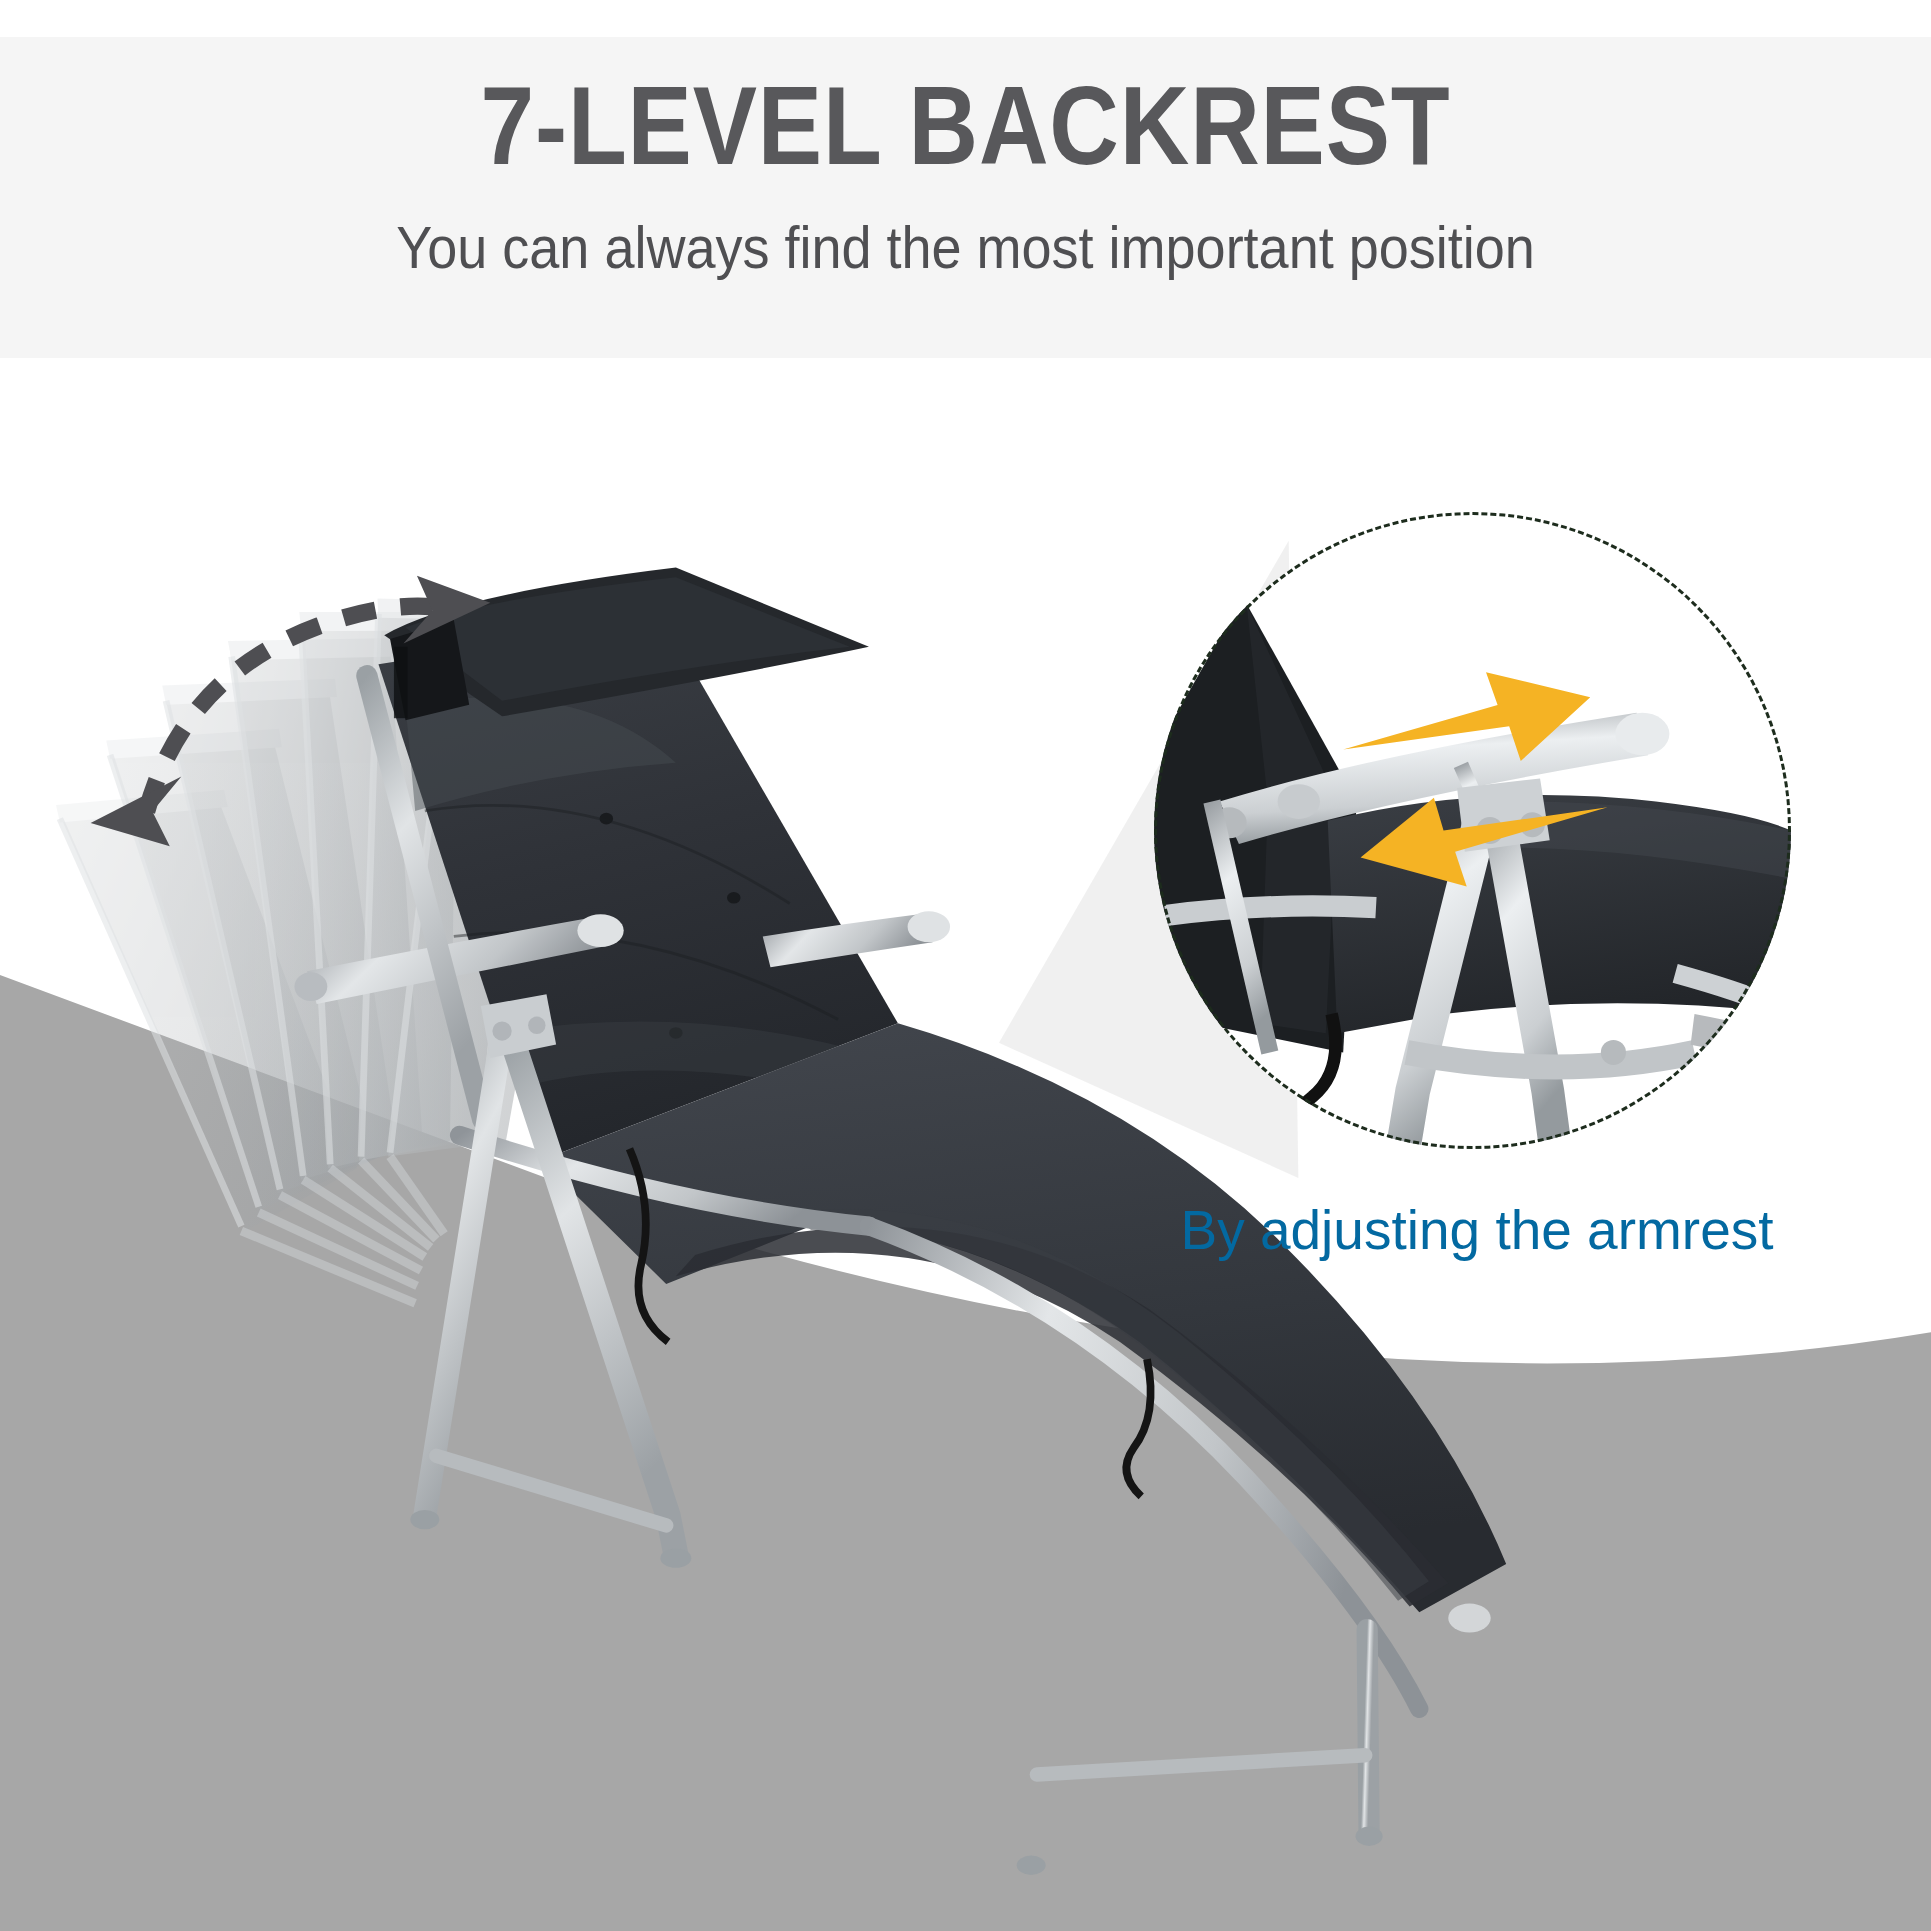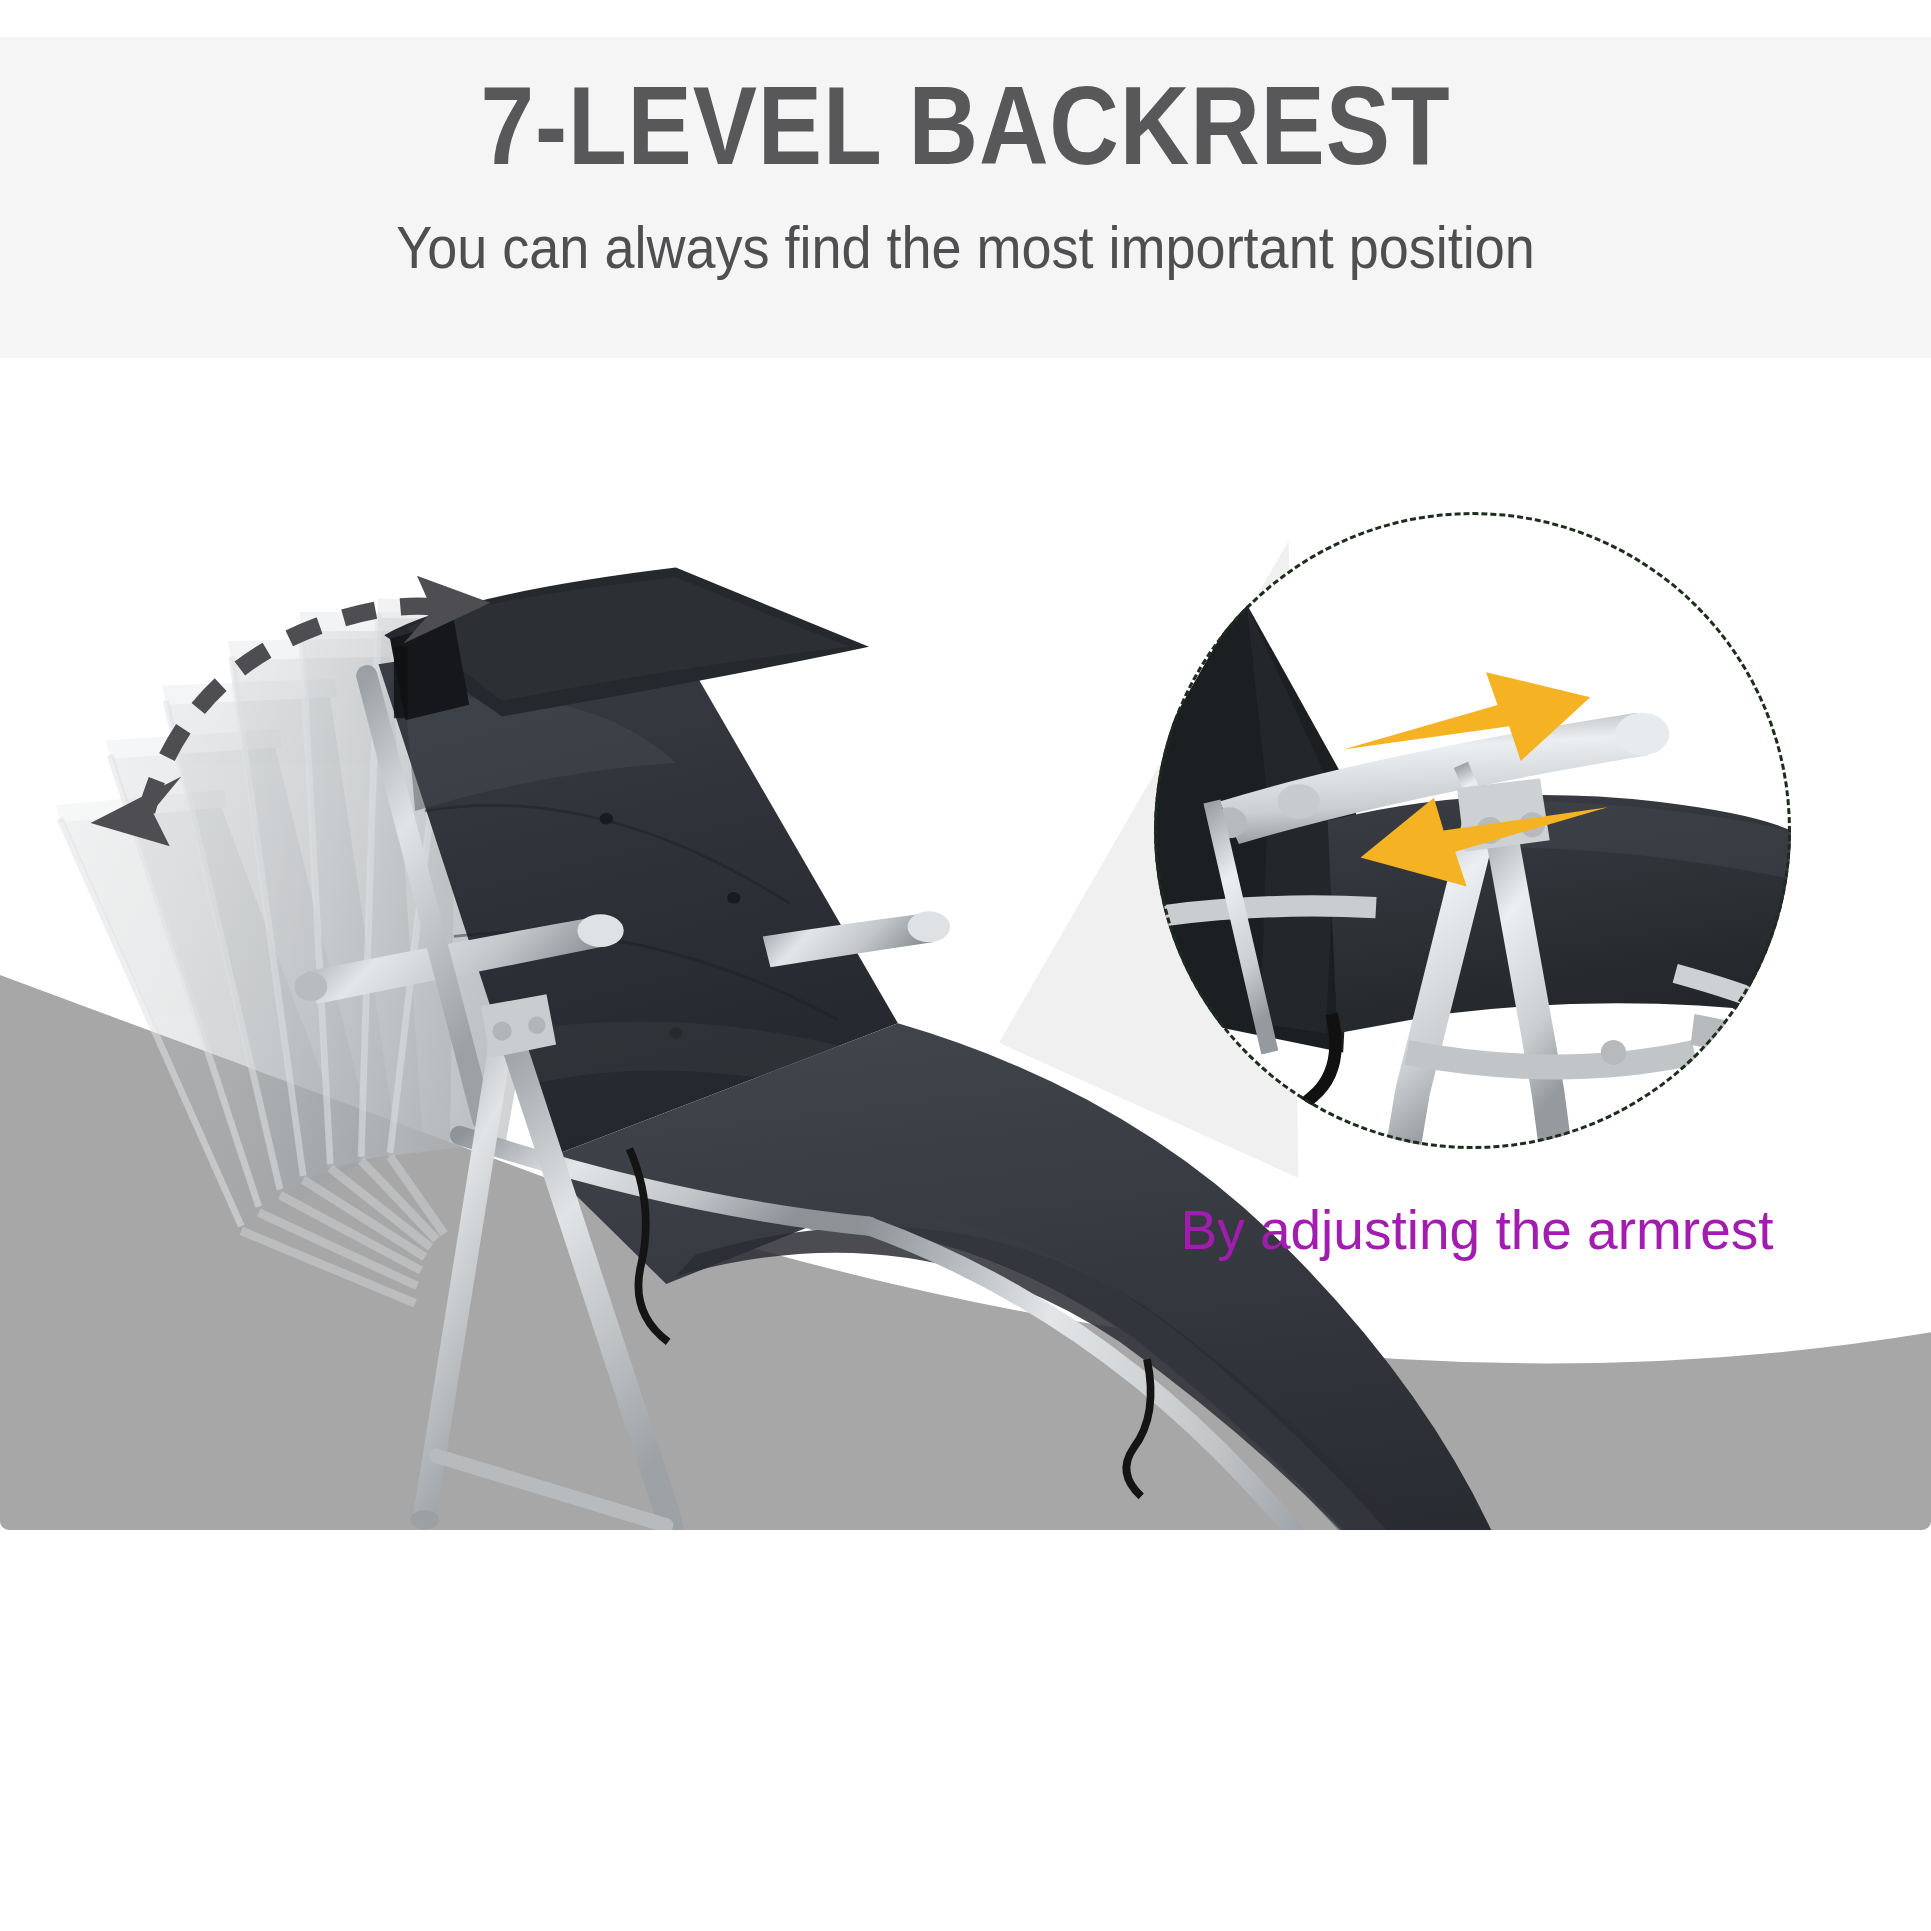--- a/index.html
+++ b/index.html
@@ -1,19 +1,19 @@
 <!DOCTYPE html>
 <html><head>
 <meta charset="utf-8">
 <style>
   html,body{margin:0;padding:0;background:#fff;}
   body{width:1931px;height:1931px;overflow:hidden;
        font-family:"Liberation Sans", sans-serif;}
 
-  #page{position:relative;width:1931px;height:1530px;background:#ffffff;overflow:hidden;border-radius:9px;}
+  #page{position:relative;width:1931px;height:1931px;background:#ffffff;overflow:hidden;}
 
   
   .header-band{position:absolute;left:0;top:37px;width:1931px;height:321px;
                background:#f5f5f5;}
   .title{position:absolute;left:0;top:70px;width:1931px;text-align:center;
          font-size:112px;line-height:1;font-weight:700;letter-spacing:1px;
          color:#58585b;transform:scaleX(.86);transform-origin:50% 50%;
          white-space:nowrap;}
   .subtitle{position:absolute;left:0;top:218px;width:1931px;text-align:center;
             font-size:60px;line-height:1;font-weight:400;color:#4f4f52;
@@ -30,21 +30,21 @@
 
   
   .inset-wrap{position:absolute;left:1144px;top:502px;width:647px;height:676px;}
   .inset-circle{position:absolute;left:9.7px;top:9.7px;width:637px;height:637px;
                 border-radius:50%;overflow:hidden;background:#ffffff;}
   .inset-ring{position:absolute;left:9.7px;top:9.7px;width:637px;height:637px;
               border-radius:50%;border:3.9px dashed #1d2c1d;box-sizing:border-box;
               pointer-events:none;}
 
   .caption{position:absolute;left:1139px;top:1203px;width:676px;
-           font-size:55px;line-height:1;color:#a21caf;font-weight:400;
+           font-size:55px;line-height:1;color:#0369a1;font-weight:400;
            white-space:nowrap;text-align:center;}
 </style>
 </head>
 <body>
 
 <div id="page">
 
   <div class="header-band"></div>
   <div class="title">7-LEVEL BACKREST</div>
   <div class="subtitle">You can always find the most important position</div>

